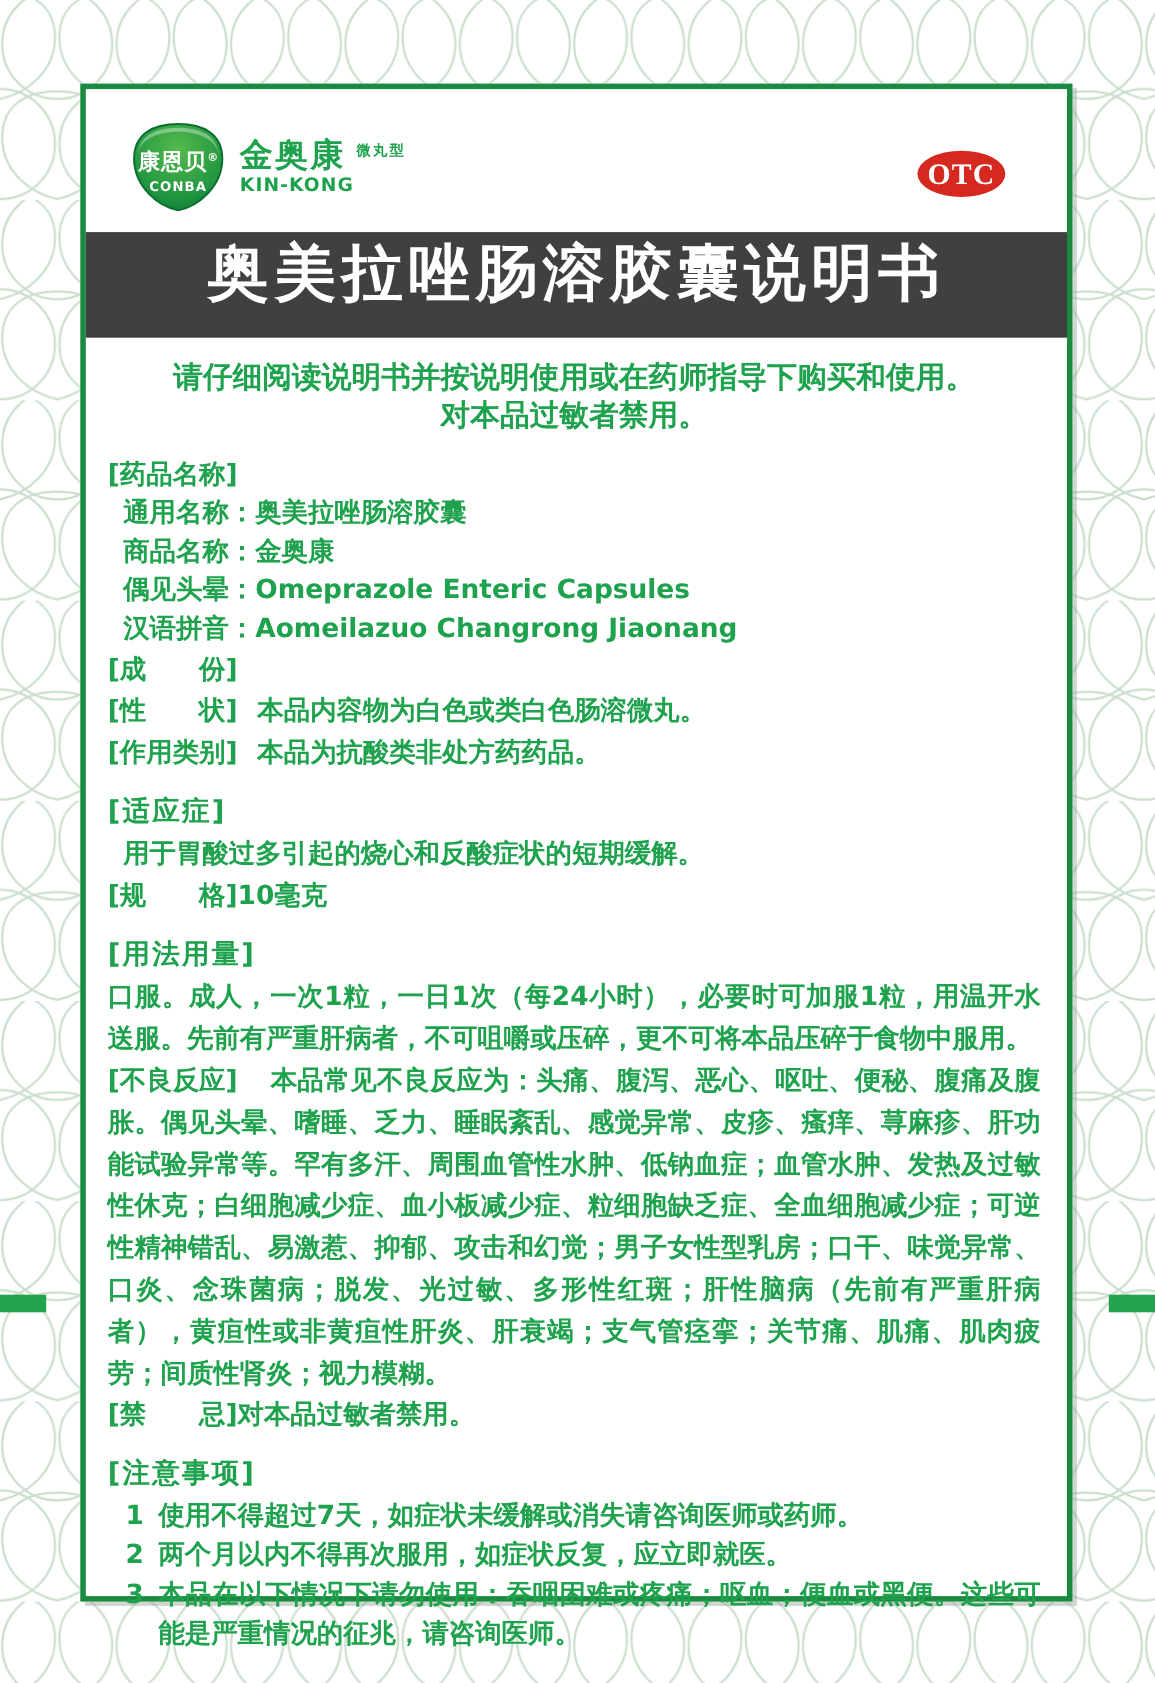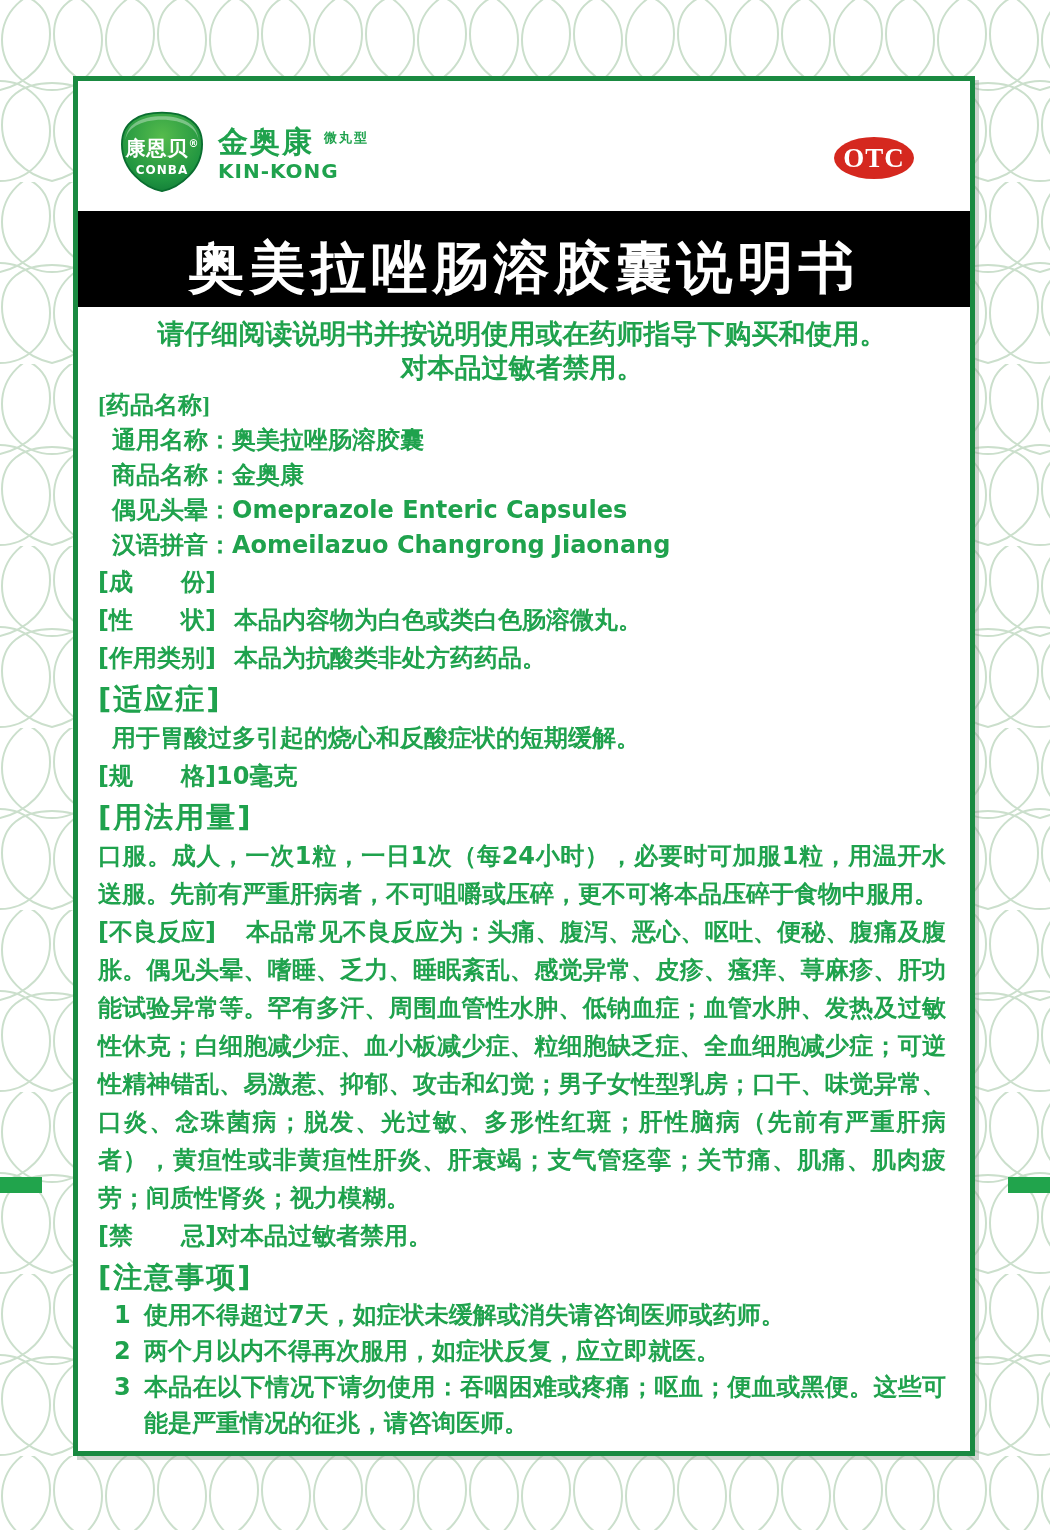--- a/index.html
+++ b/index.html
@@ -31,52 +31,52 @@
     font-size:20px;font-weight:bold;letter-spacing:1px;line-height:22px;
   }
   .conba-reg{font-size:10px;vertical-align:8px;letter-spacing:0;}
   .conba-en{
     position:absolute;left:0;top:52px;width:100%;text-align:center;color:#fff;
     font-size:12px;font-weight:bold;letter-spacing:1px;
   }
   .brand{position:absolute;left:140px;top:42px;color:#1fa24d;}
   .brand-cn{font-size:30px;font-weight:bold;letter-spacing:2px;line-height:30px;}
   .brand-variant{font-size:13px;font-weight:bold;margin-left:10px;vertical-align:10px;letter-spacing:2px;}
-  .brand-en{font-size:20px;font-weight:bold;letter-spacing:1px;margin-top:2px;}
+  .brand-en{font-size:17px;font-weight:bold;letter-spacing:1px;margin-top:2px;}
   .otc{
     position:absolute;right:56px;top:56px;width:80px;height:42px;
     background:#d5281f;border-radius:50%;
     color:#ffffff;text-align:center;line-height:42px;
     font-family:"Liberation Serif","DejaVu Serif",serif;
     font-size:27px;font-weight:bold;letter-spacing:1px;
   }
 
   
   .banner{
-    height:96px;background:#000000;display:flex;align-items:flex-end;justify-content:center;
+    height:96px;background:#404040;display:flex;align-items:flex-start;justify-content:center;
   }
   .banner-title{color:#ffffff;font-size:56px;font-weight:bold;letter-spacing:5px;white-space:nowrap;}
 
   
   .content{
-    padding:10px 24px 0 20px;color:#1fa24d;font-weight:bold;font-size:24px;
+    padding:20px 24px 0 20px;color:#1fa24d;font-weight:bold;font-size:24px;
   }
   .intro{ text-align:center;font-size:27px;line-height:34px; }
   .lbl-row{line-height:38px;white-space:nowrap;}
   .lbl{display:inline-block;}
   .gap-s{margin-right:0;}
   .gap-m{margin-right:18px;}
   .gap-l{margin-right:30px;}
-  .drug-label{line-height:36px;margin-top:2px;font-family:Liberation Serif, serif;}
+  .drug-label{line-height:36px;margin-top:18px;}
   .name-row{line-height:35px;margin-left:14px;white-space:nowrap;}
   .hang{display:flex;line-height:38px;}
   .hang .lbl{flex:0 0 auto;margin-right:16px;}
   .hang .txt{flex:1;}
   .para{line-height:38px;text-align:justify;}
-  .h2{font-size:29px;line-height:40px;letter-spacing:2px;margin-top:2px;}
+  .h2{font-size:25px;line-height:40px;letter-spacing:2px;margin-top:14px;}
   .ind-body{line-height:38px;margin-left:14px;}
   .note{display:flex;line-height:36px;margin-left:16px;}
   .note-num{flex:0 0 30px;}
   .note-text{flex:1;text-align:justify;}
 </style>
 </head>
 <body>
 
 <svg class="bg-svg" width="1050" height="1530" aria-hidden="true">
   <defs>

